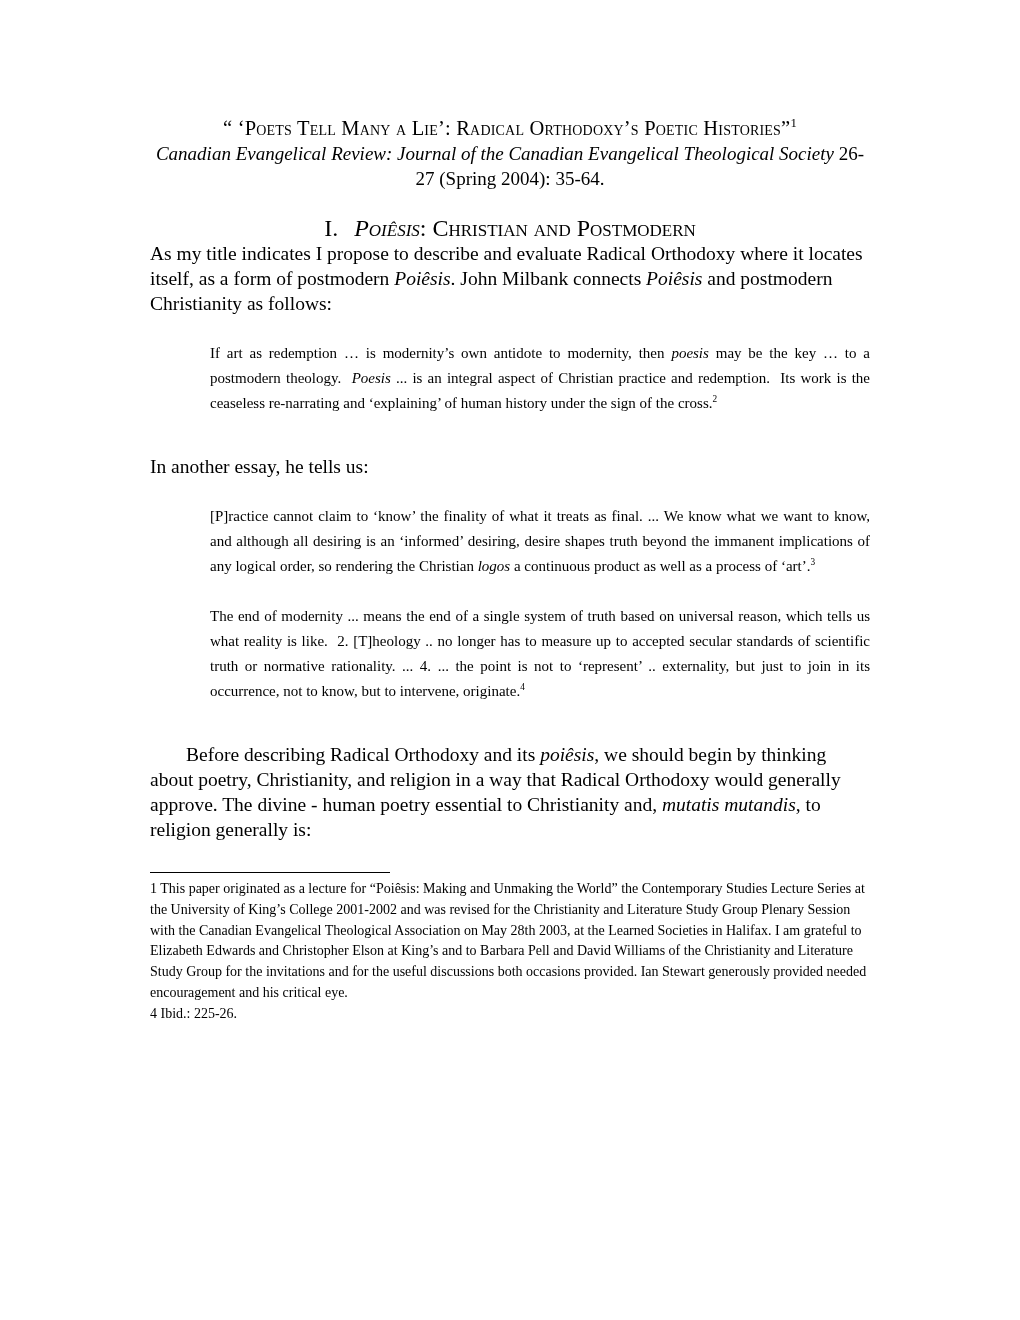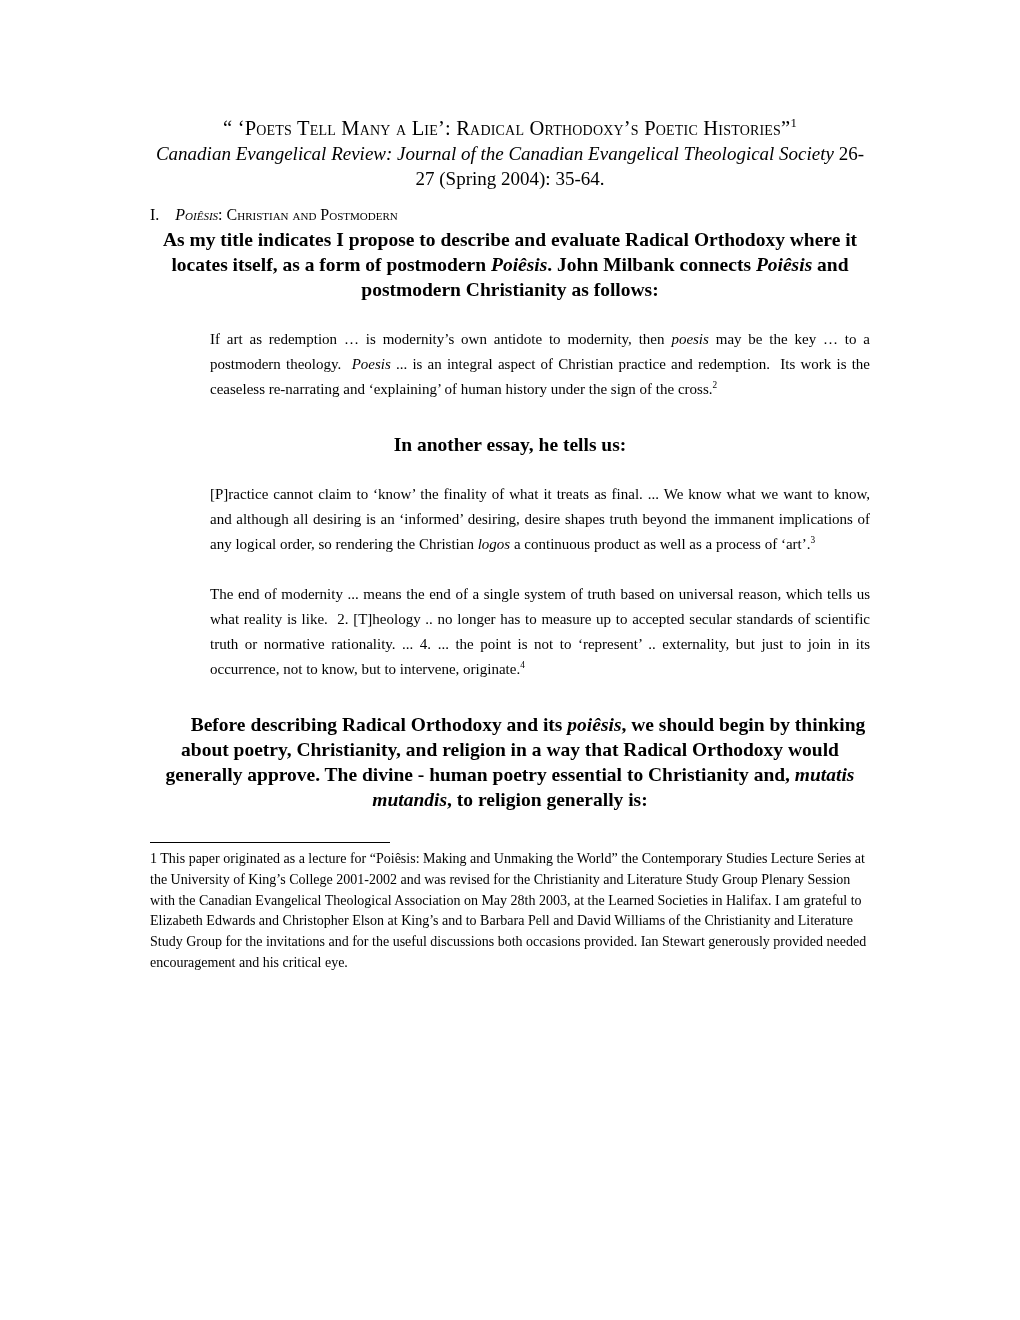--- a/index.html
+++ b/index.html
@@ -20,33 +20,33 @@
     font-size: 20.5px;
     line-height: 25px;
     letter-spacing: 0.2px;
   }
   .citation {
     text-align: center;
     font-size: 19px;
     line-height: 25px;
   }
   .heading {
+    text-align: center;
     font-variant: small-caps;
-    font-size: 16px;
+    font-size: 24px;
     line-height: 25px;
-    margin-top: 11px;
+    margin-top: 25px;
   }
   .heading .numeral { margin-right: 16px; }
   .para {
     font-size: 19.5px;
     line-height: 25px;
-    text-align: center;
-    font-weight: bold;
+    text-align: left;
   }
-  .gap { margin-top: 30px; }
+  .gap { margin-top: 38px; }
   .indent { text-indent: 36px; }
   .quote {
     margin: 25px 0 0 60px;
     width: 660px;
     text-align: justify;
     font-size: 15px;
     line-height: 25px;
   }
   em { font-style: italic; }
   sup {
@@ -88,15 +88,16 @@
   <div class="quote"><span>[P]ractice cannot claim to ‘know’ the finality of what it treats as final. ... We know what we want to know, and although all desiring is an ‘informed’ desiring, desire shapes truth beyond the immanent implications of any logical order, so rendering the Christian </span><em>logos</em><span> a continuous product as well as a process of ‘art’.</span><sup>3</sup></div>
 
   <div class="quote"><span>The end of modernity ... means the end of a single system of truth based on universal reason, which tells us what reality is like.&nbsp; 2. [T]heology .. no longer has to measure up to accepted secular standards of scientific truth or normative rationality. ... 4. ... the point is not to ‘represent’ .. externality, but just to join in its occurrence, not to know, but to intervene, originate.</span><sup>4</sup></div>
 
   <div class="para gap indent"><span>Before describing Radical Orthodoxy and its </span><em>poiêsis</em><span>, we should begin by thinking about poetry, Christianity, and religion in a way that Radical Orthodoxy would generally approve. The divine - human poetry essential to Christianity and, </span><em>mutatis mutandis</em><span>, to religion generally is:</span></div>
 
   <div class="fnsep"></div>
 
   <div class="footnotes">
     <div class="fn"><span>1 This paper originated as a lecture for “Poiêsis: Making and Unmaking the World” the Contemporary Studies Lecture Series at the University of King’s College 2001-2002 and was revised for the Christianity and Literature Study Group Plenary Session with the Canadian Evangelical Theological Association on May 28th 2003, at the Learned Societies in Halifax. I am grateful to Elizabeth Edwards and Christopher Elson at King’s and to Barbara Pell and David Williams of the Christianity and Literature Study Group for the invitations and for the useful discussions both occasions provided. Ian Stewart generously provided needed encouragement and his critical eye.</span></div>
+    <div class="fn"><span>4 Ibid.: 225-26.</span></div>
   </div>
 
 </div>
 
 </body></html>

